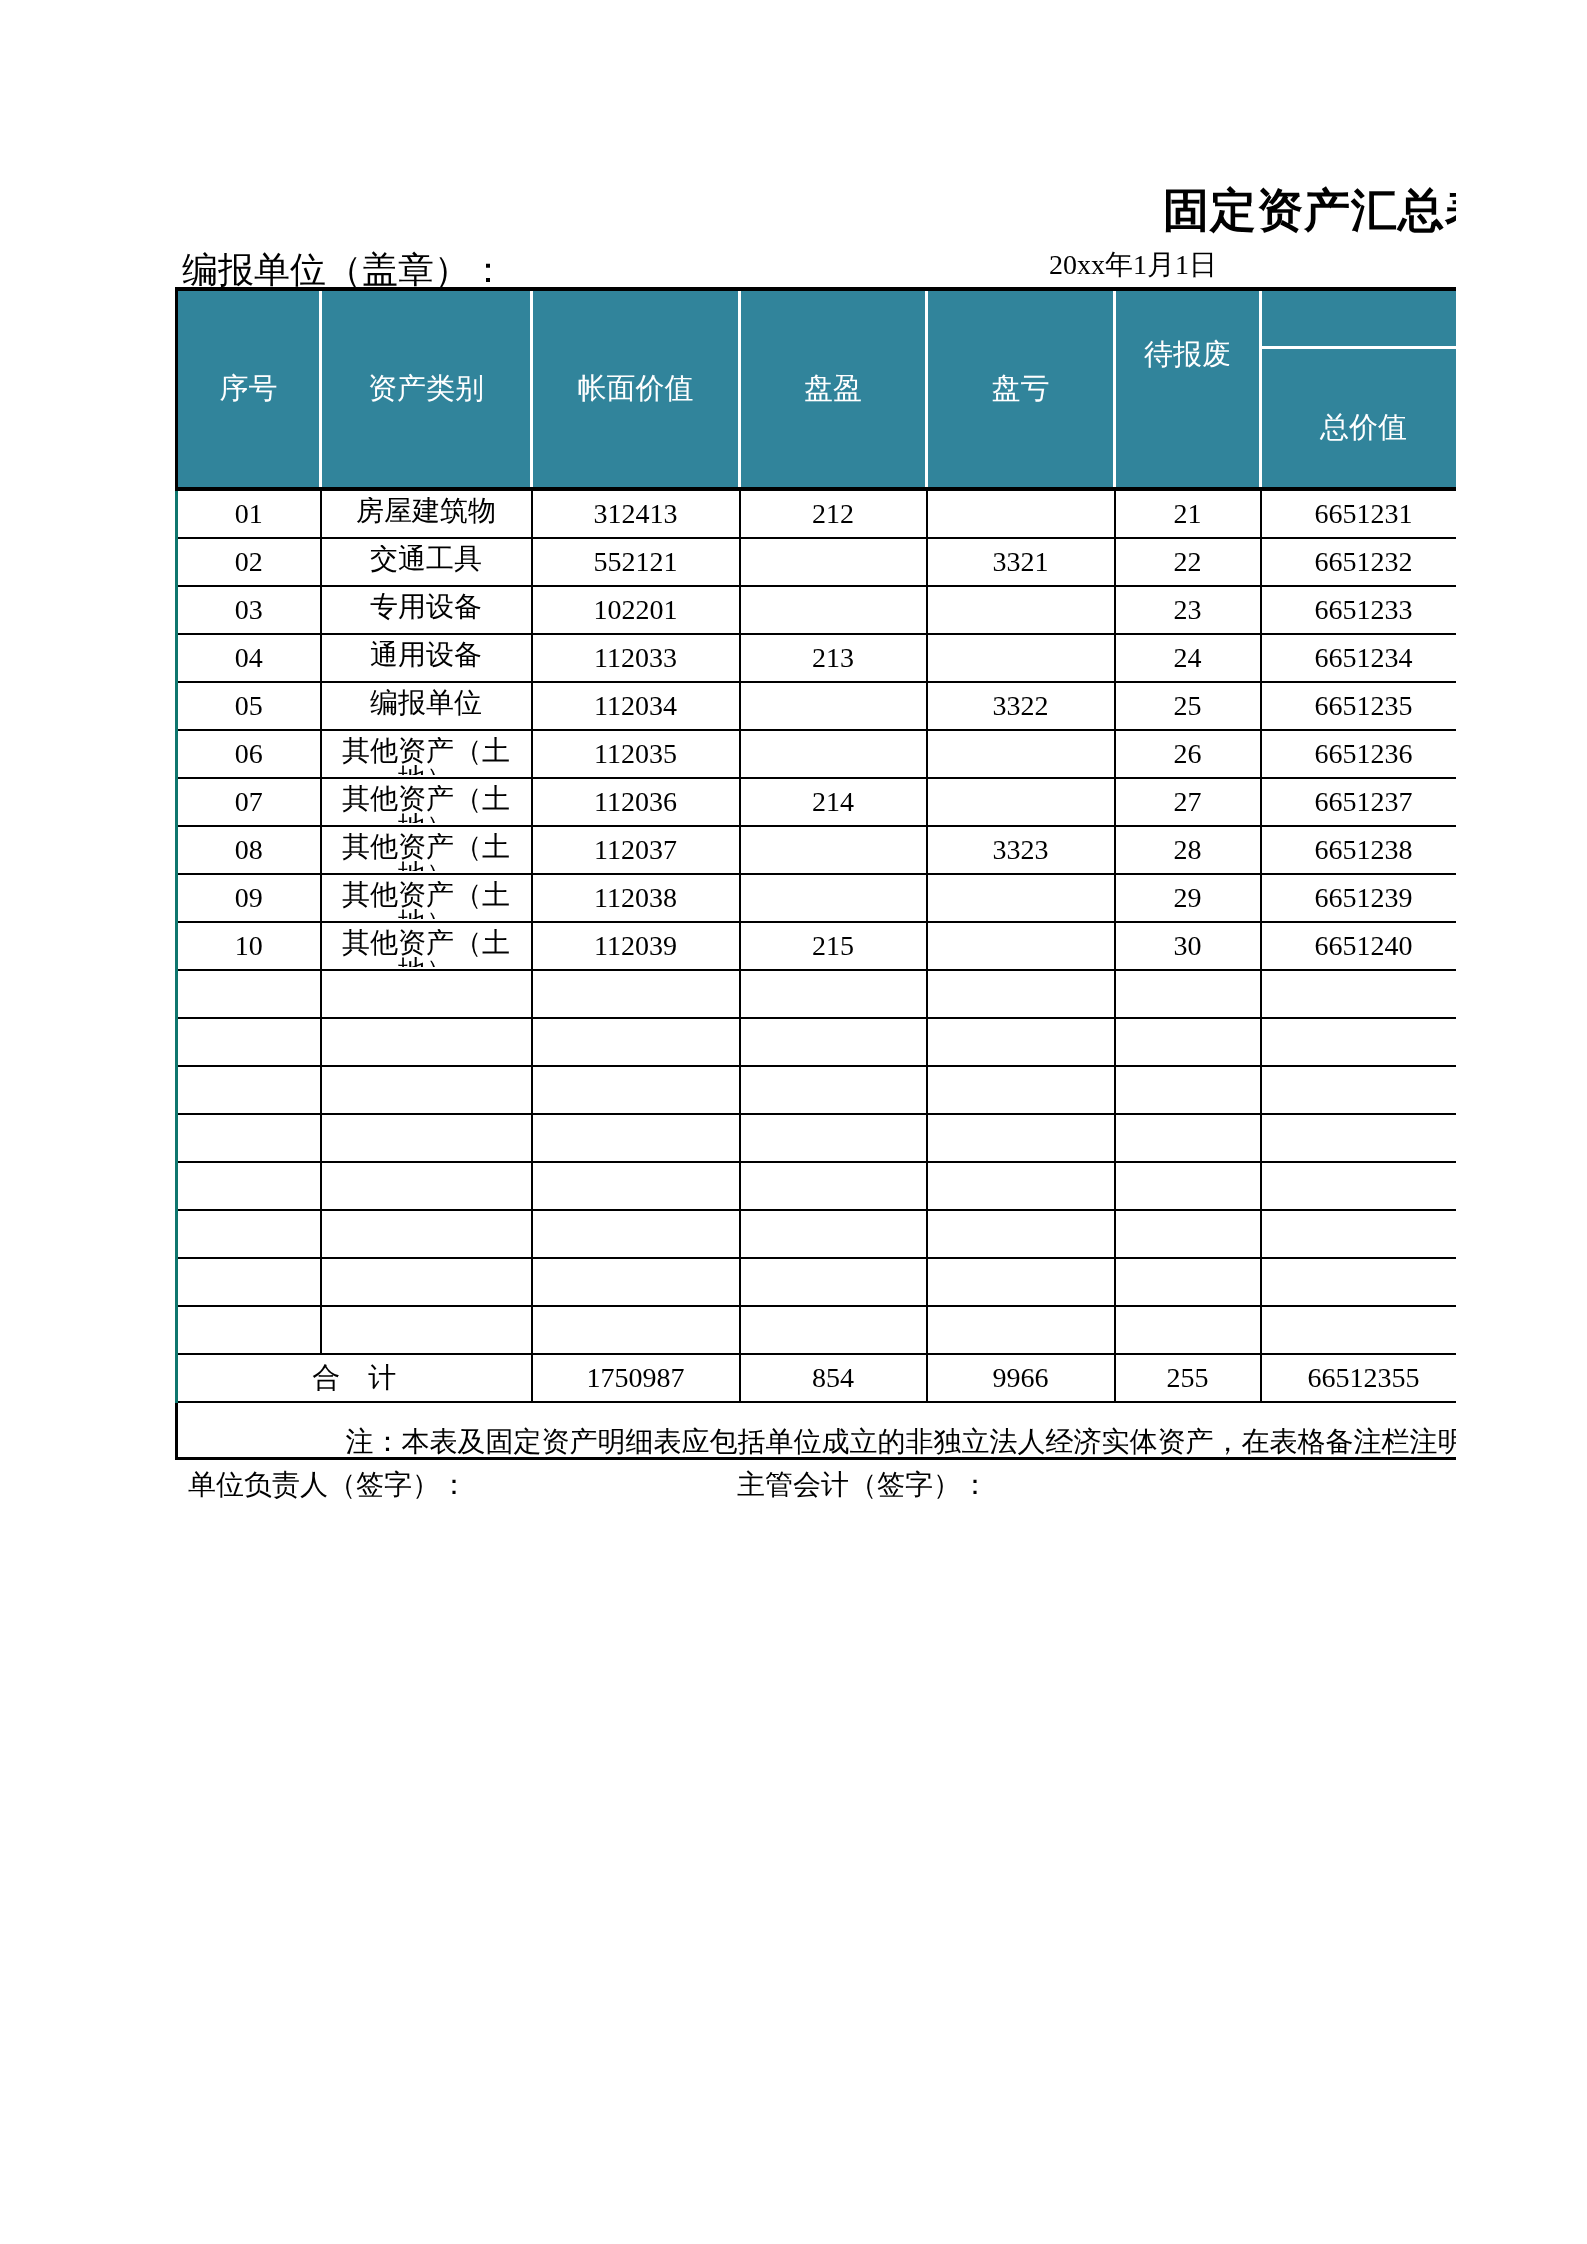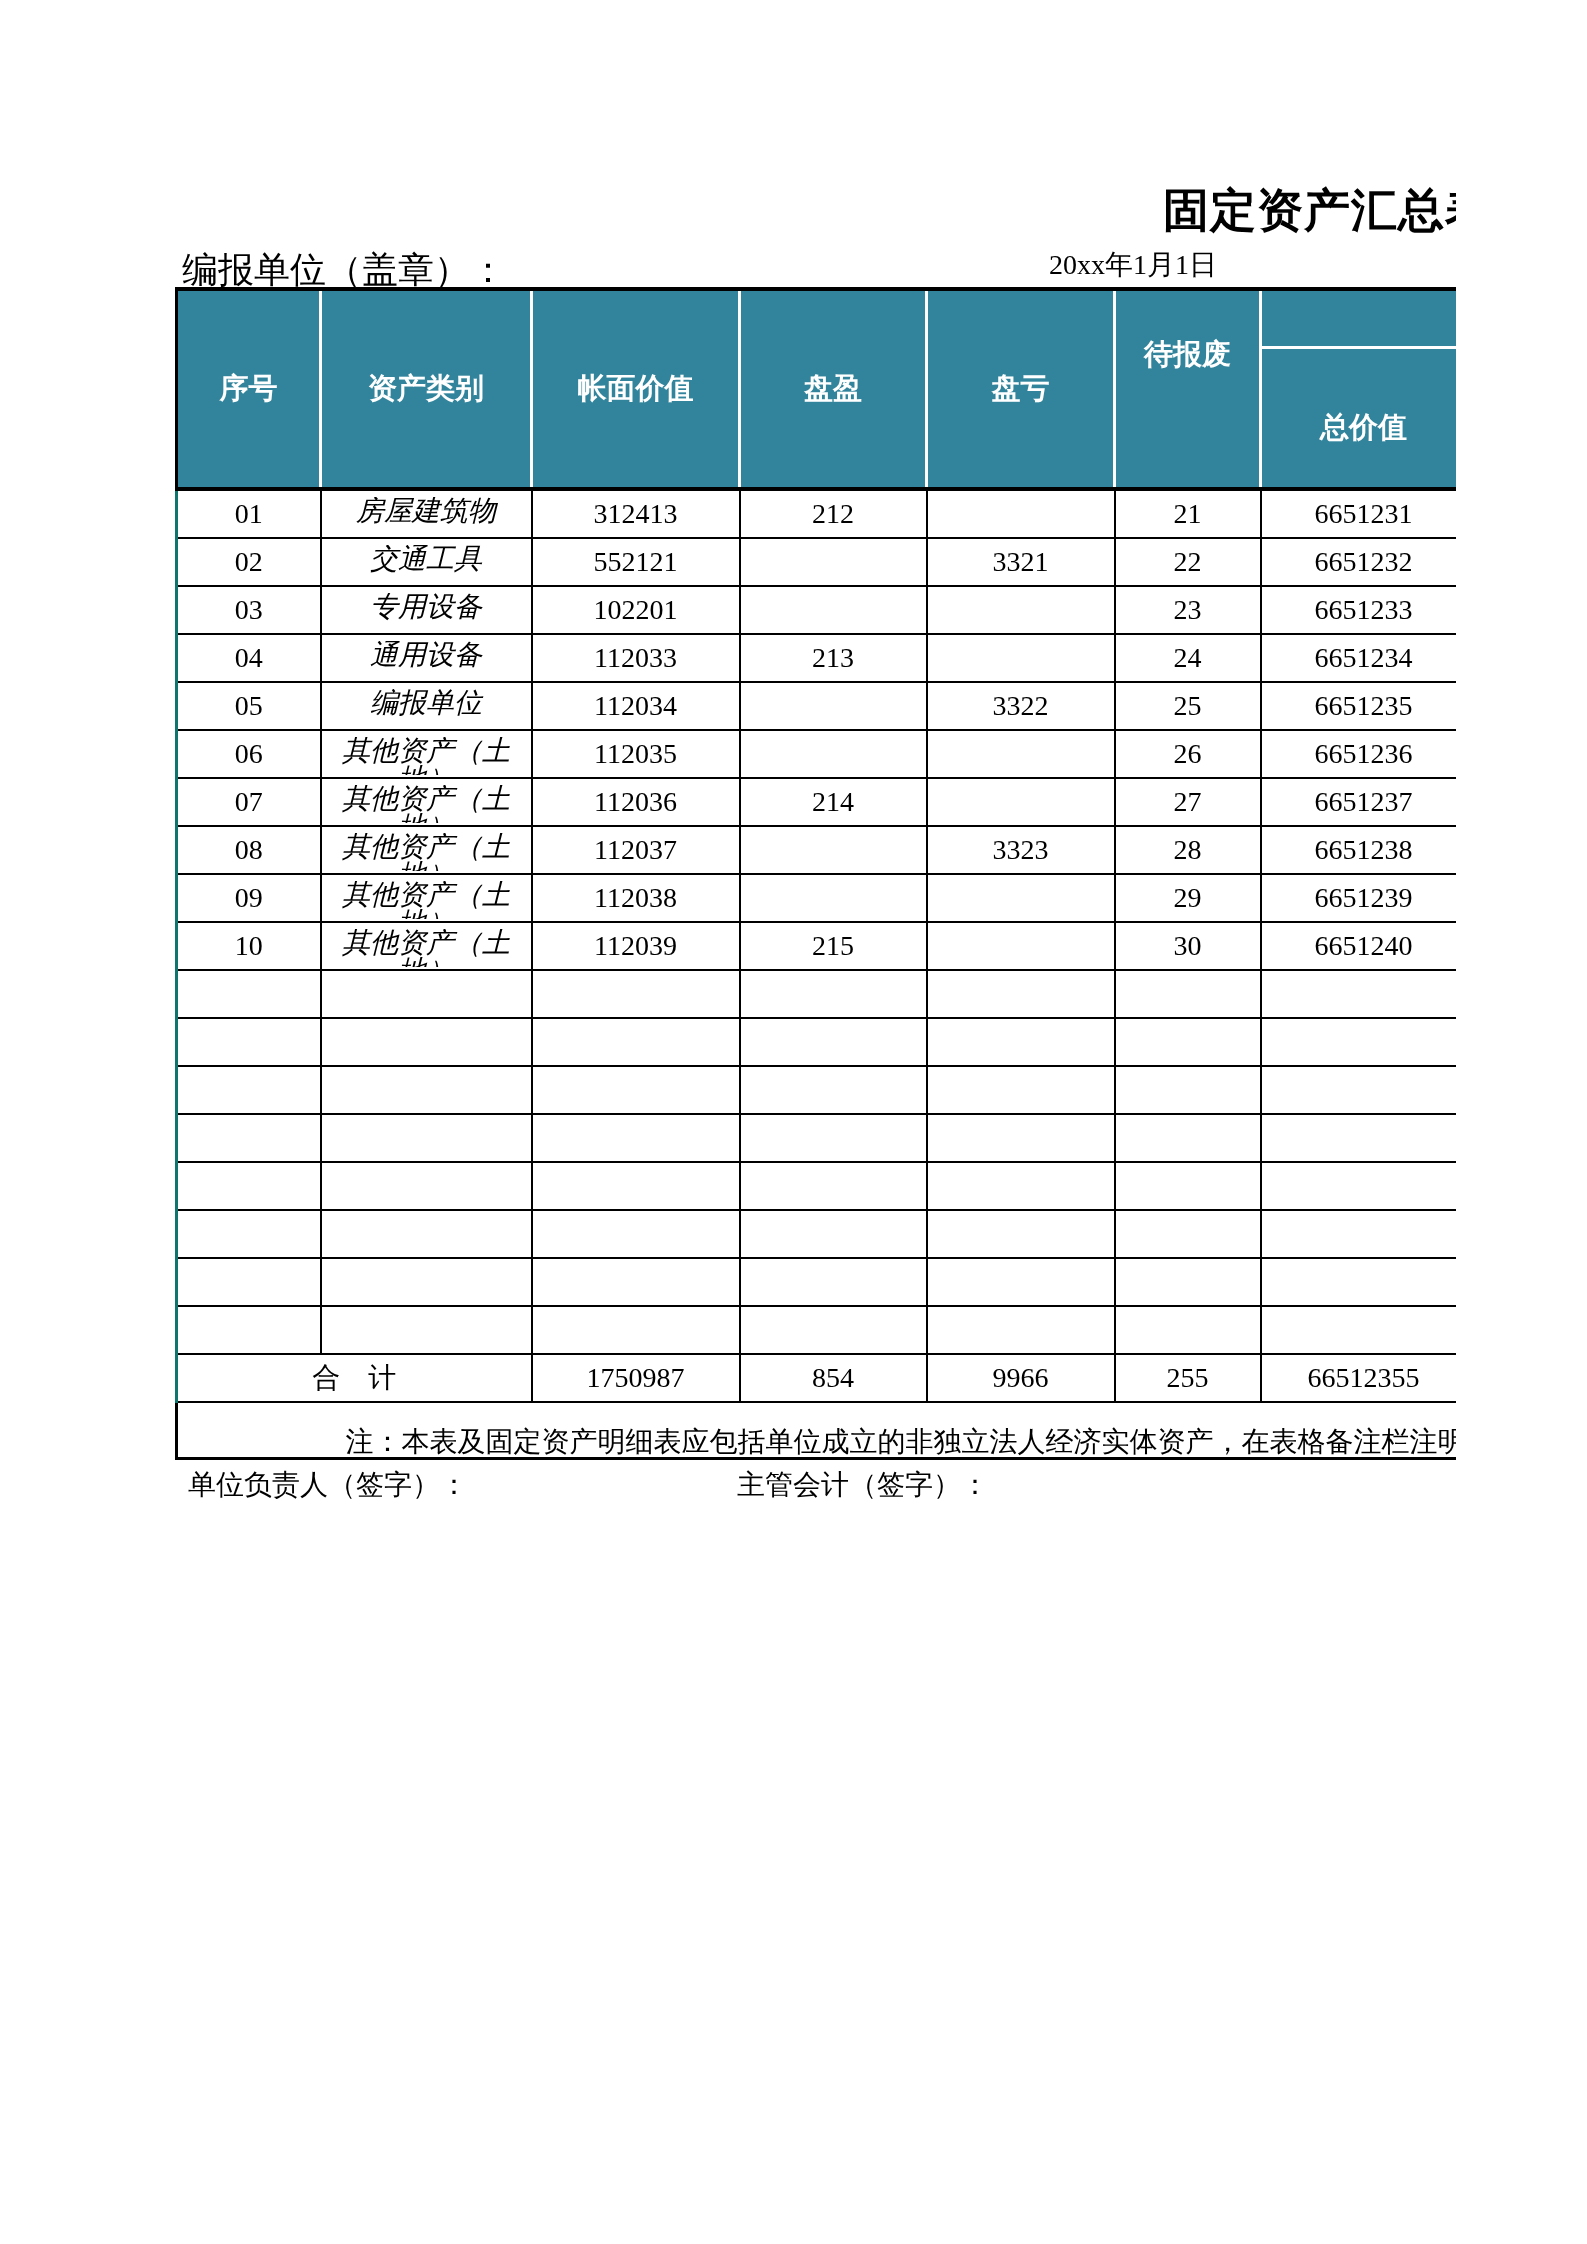--- a/index.html
+++ b/index.html
@@ -7,34 +7,34 @@
          font-family:"Liberation Serif","DejaVu Serif",serif; color:#000; }
   .title { position:absolute; left:1163px; top:180px; font-size:46px; font-weight:bold;
            white-space:nowrap; width:293px; overflow:hidden; letter-spacing:1px;
            font-family:"DejaVu Serif","Liberation Serif",serif; }
   .meta-left { position:absolute; left:182px; top:246px; font-size:36px; white-space:nowrap; }
   .meta-right { position:absolute; left:1049px; top:246px; font-size:28px; white-space:nowrap; }
   .sheet { position:absolute; left:175px; top:287px; width:1281px; overflow:hidden; }
   table { border-collapse:collapse; table-layout:fixed; width:1290px; }
   col.c1{width:144px} col.c2{width:211px} col.c3{width:208px} col.c4{width:187px}
   col.c5{width:188px} col.c6{width:146px} col.c7{width:206px}
-  th { background:#31849b; color:#ffffff; font-weight:bold; font-size:29px;
+  th { background:#31849b; color:#ffffff; font-weight:normal; font-size:29px;
        border-left:3px solid #ffffff; border-right:3px solid #ffffff;
        padding:0; text-align:center; }
   th.first { border-left:3px solid #000; }
   thead tr.top th { border-top:4px solid #000; }
   thead tr.h1 th.rowspan { height:152px; }
   thead tr.h1 th.group { height:48px; border-bottom:3px solid #ffffff; }
   thead tr.h2 th { height:101px; }
   thead tr.h2 th, thead tr.h1 th.rowspan { border-bottom:4px solid #000; }
   td { border:2px solid #000; height:46px; font-size:28px; text-align:center;
        padding:0; overflow:hidden; white-space:nowrap; line-height:46px; }
   td.first { border-left:3px solid #0f766e; }
   td.cat { text-align:center; white-space:normal; line-height:28px; vertical-align:top; padding-top:6px; overflow:hidden; height:40px; }
-  td.cat span { display:block; height:38px; overflow:hidden;font-style:italic; }
+  td.cat span { display:block; height:38px; overflow:hidden; }
   tr.total td { height:46px; }
   td.note { text-align:right; padding-left:4px; height:54px; vertical-align:bottom;
             line-height:30px; border-bottom:3px solid #000; border-left:3px solid #000; }
   .sig1 { position:absolute; left:188px; top:1466px; font-size:28px; white-space:nowrap; }
   .sig2 { position:absolute; left:737px; top:1466px; font-size:28px; white-space:nowrap; }
 </style>
 </head>
 <body>
 
 <div class="title">固定资产汇总表</div>

